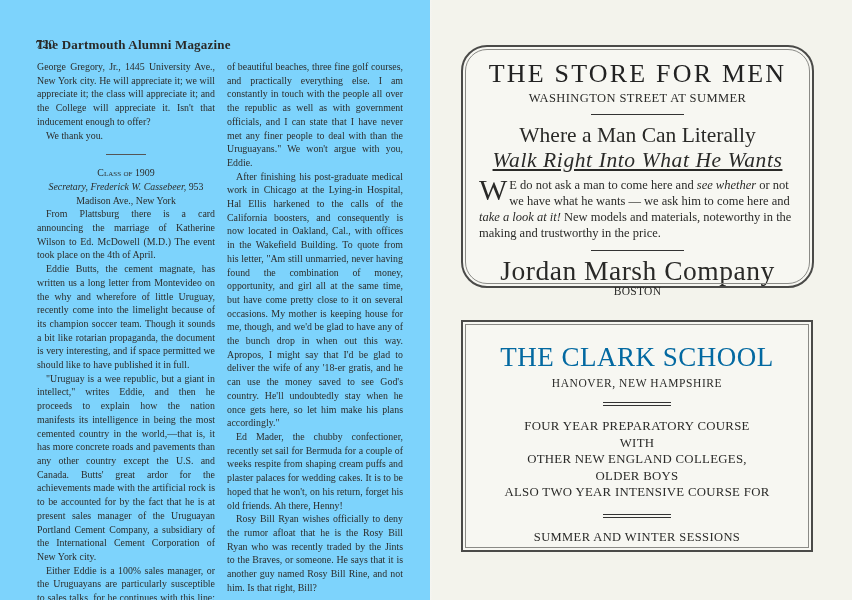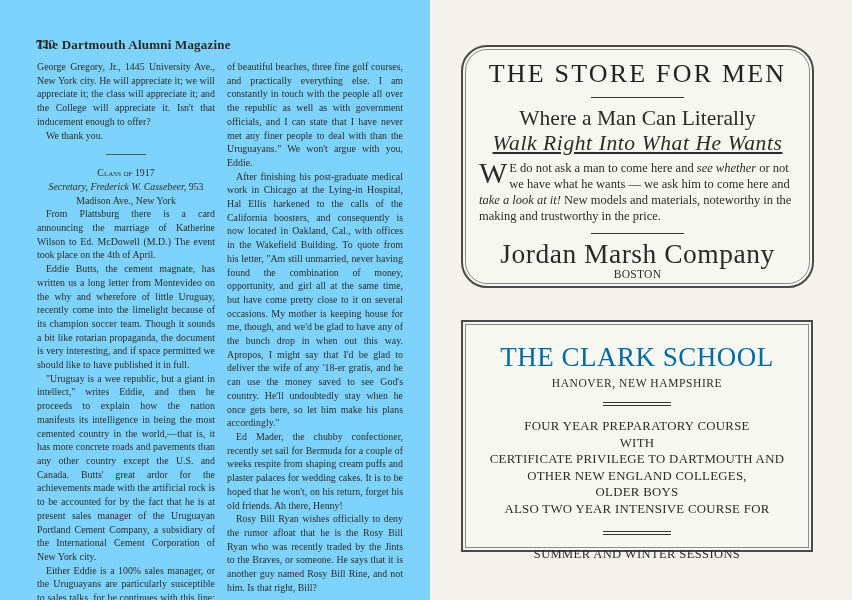--- a/index.html
+++ b/index.html
@@ -54,21 +54,21 @@
 <div class="page left-page">
   <div class="running-head">
     <span class="page-number">720</span>
     <span class="magazine-title">The Dartmouth Alumni Magazine</span>
   </div>
 
   <div class="col col-1">
     <p class="noindent">George Gregory, Jr., 1445 University Ave., New York city. He will appreciate it; we will appreciate it; the class will appreciate it; and the College will appreciate it. Isn't that inducement enough to offer?</p>
     <p>We thank you.</p>
     <div class="rule"></div>
-    <p class="class-head">Class of 1917</p>
+    <p class="class-head">Class of 1909</p>
     <p class="secretary"><i>Secretary, Frederick W. Cassebeer,</i><span> 953 Madison Ave., New York</span></p>
     <p>From Plattsburg there is a card announcing the marriage of Katherine Wilson to Ed. McDowell (M.D.) The event took place on the 4th of April.</p>
     <p>Eddie Butts, the cement magnate, has written us a long letter from Montevideo on the why and wherefore of little Uruguay, recently come into the limelight because of its champion soccer team. Though it sounds a bit like rotarian propaganda, the document is very interesting, and if space permitted we should like to have published it in full.</p>
     <p>"Uruguay is a wee republic, but a giant in intellect," writes Eddie, and then he proceeds to explain how the nation manifests its intelligence in being the most cemented country in the world,—that is, it has more concrete roads and pavements than any other country except the U.S. and Canada. Butts' great ardor for the achievements made with the artificial rock is to be accounted for by the fact that he is at present sales manager of the Uruguayan Portland Cement Company, a subsidiary of the International Cement Corporation of New York city.</p>
     <p>Either Eddie is a 100% sales manager, or the Uruguayans are particularly susceptible to sales talks, for he continues with this line: "Another example of the progress of this wonderful country is the construction of the highest reinforced concrete building in the world. This structure is 337 ft. high, or 50 ft. higher than any other, its nearest competitor being a building 287 ft. high in Dayton, Ohio. It is useless to say that our cement is being used exclusively."</p>
 
   </div>
 
   <div class="col col-2">
     <p class="noindent">of beautiful beaches, three fine golf courses, and practically everything else. I am constantly in touch with the people all over the republic as well as with government officials, and I can state that I have never met any finer people to deal with than the Uruguayans." We won't argue with you, Eddie.</p>
@@ -78,36 +78,36 @@
 
   </div>
 </div>
 
 <div class="gutter"></div>
 
 <div class="page right-page"></div>
 
 <div class="ad ad-store">
   <div class="store-title">THE STORE FOR MEN</div>
+  <div class="store-sub">WASHINGTON STREET AT SUMMER</div>
   <div class="short-rule"></div>
   <div class="headline-1">Where a Man Can Literally</div>
   <div class="headline-2">Walk Right Into What He Wants</div>
   <div class="store-body">
     <span class="dropcap">W</span><span>E do not ask a man to come here and </span><i>see whether</i><span> or not we have what he wants — we ask him to come here and </span><i>take a look at it!</i><span> New models and materials, noteworthy in the making and trustworthy in the price.</span>
   </div>
   <div class="short-rule" style="margin-top:9px;margin-bottom:4px;"></div>
   <div class="company">Jordan Marsh Company</div>
   <div class="city">BOSTON</div>
 </div>
 
 <div class="ad ad-clark">
   <div class="clark-title">THE CLARK SCHOOL</div>
   <div class="clark-sub">HANOVER, NEW HAMPSHIRE</div>
   <div class="double-rule"></div>
   <div class="clark-line">FOUR YEAR PREPARATORY COURSE</div>
   <div class="clark-line">WITH</div>
-  <div class="clark-line">CERTIFICATE PRIVILEGE TO DARTMOUTH AND</div>
   <div class="clark-line">OTHER NEW ENGLAND COLLEGES,</div>
   <div class="clark-line">OLDER BOYS</div>
   <div class="clark-line">ALSO TWO YEAR INTENSIVE COURSE FOR</div>
   <div class="double-rule" style="margin-top:13px;margin-bottom:12px;"></div>
   <div class="clark-sessions">SUMMER AND WINTER SESSIONS</div>
 </div>
 
 </body></html>

